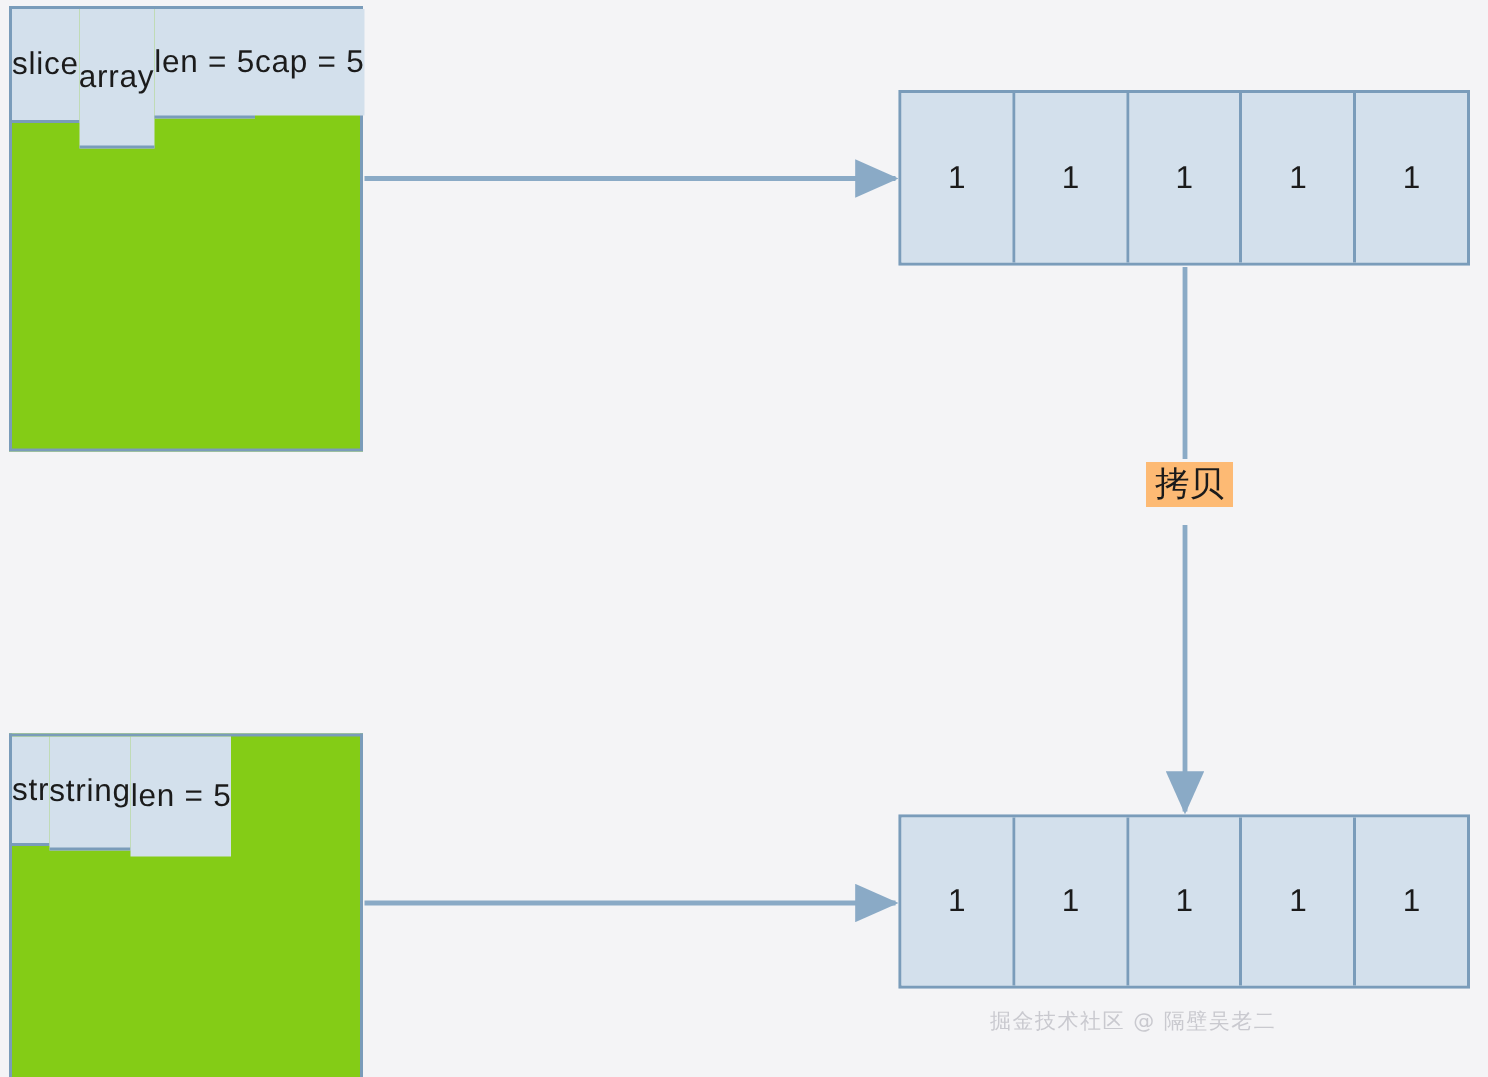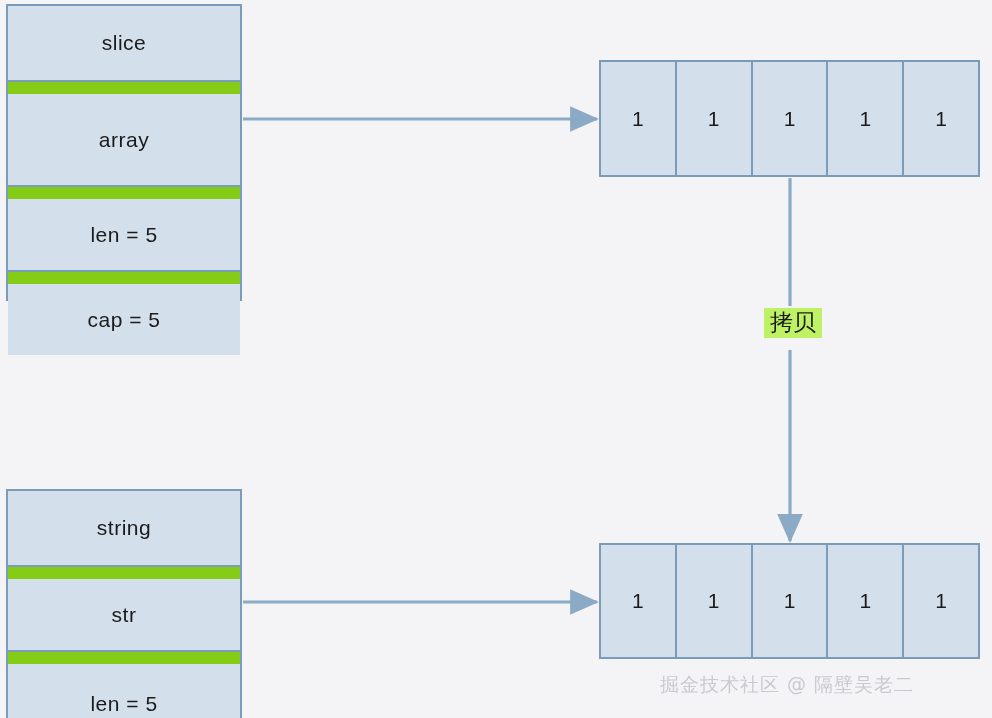--- a/index.html
+++ b/index.html
@@ -21,22 +21,20 @@
     background: #f4f4f6;
   }
 
   
   .struct-box {
     position: absolute;
     box-sizing: border-box;
     border: 2px solid #7a9cba;
     background: #84cc16;
     display: flex;
-    flex-direction: column;
-    gap: 12px;
   }
   .struct-cell {
     box-sizing: border-box;
     flex: 0 0 auto;
     display: flex;
     align-items: center;
     justify-content: center;
     color: #1b1b1b;
     font-size: 21px;
     letter-spacing: 0.5px;
@@ -82,28 +80,28 @@
     pointer-events: none;
     overflow: visible;
   }
 
   
   .edge-label {
     position: absolute;
     font-size: 23px;
     color: #1b1b1b;
     white-space: nowrap;
-    background: #bef264;
+    background: #fdba74;
     padding: 1px 6px;
     line-height: 1.2;
   }
 
   .watermark {
     position: absolute;
-    font-size: 19px;
+    font-size: 14px;
     color: #c9c9cf;
     white-space: nowrap;
     letter-spacing: 1px;
     font-family: "DejaVu Sans", "Liberation Sans", sans-serif;
   }
 </style>
 </head>
 <body>
 
 <div id="canvas">
@@ -154,25 +152,25 @@
     <div class="array-cell last">
       <span>1</span>
     </div>
   </div>
 
   <div class="edge-label" style="left:764px; top:308px;">
     <span>拷贝</span>
   </div>
 
   <div class="struct-box" style="left:6px; top:489px; width:236px; height:229px; border-bottom:none;">
+    <div class="struct-cell" style="height:73px;">
+      <span>str</span>
+    </div>
     <div class="struct-cell" style="height:76px;">
       <span>string</span>
-    </div>
-    <div class="struct-cell" style="height:73px;">
-      <span>str</span>
     </div>
     <div class="struct-cell last" style="height:80px;">
       <span>len = 5</span>
     </div>
   </div>
 
   <div class="array-box" style="left:599px; top:543px; width:381px; height:116px;">
     <div class="array-cell">
       <span>1</span>
     </div>

